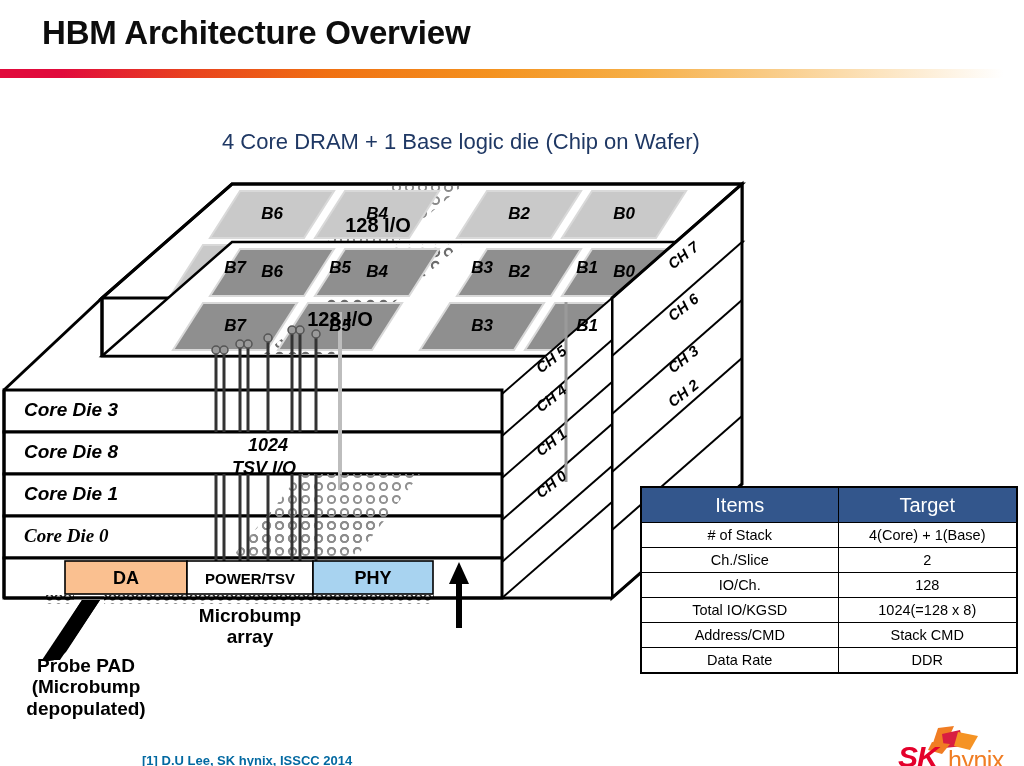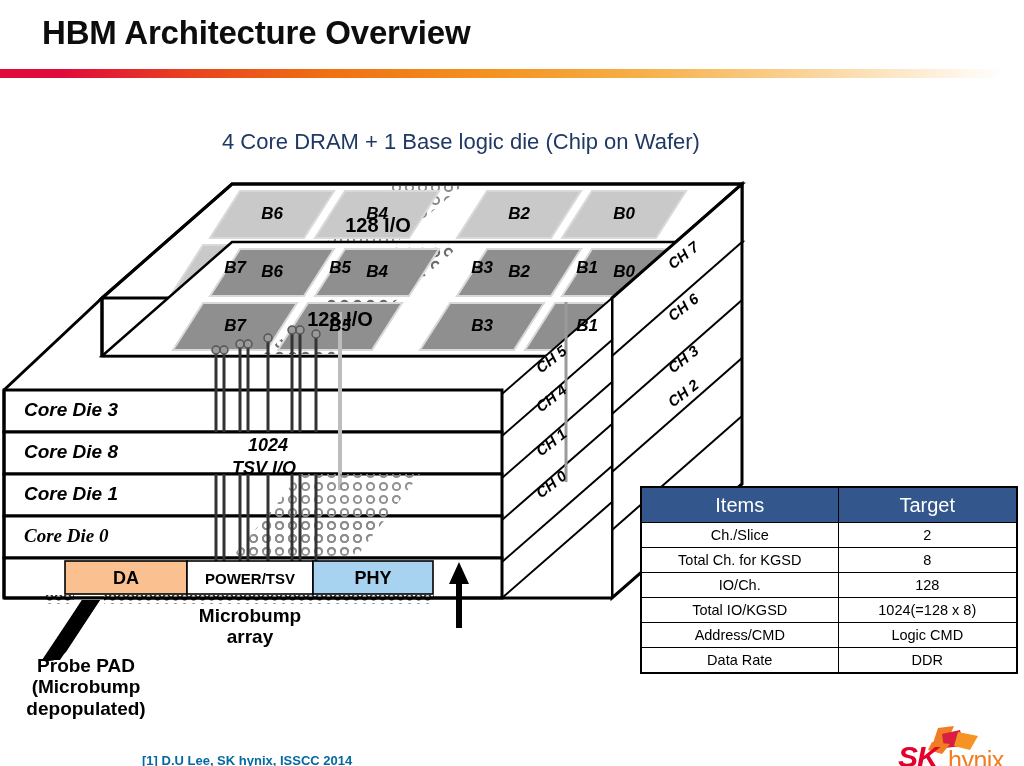--- a/index.html
+++ b/index.html
@@ -345,38 +345,38 @@
         <col class="c2">
       </colgroup>
     <thead>
       <tr>
         <th>Items</th>
         <th>Target</th>
       </tr>
     </thead>
     <tbody>
       <tr>
+        <td># of Stack</td>
+        <td>4(Core) + 1(Base)</td>
+      </tr>
+      <tr>
         <td>Ch./Slice</td>
         <td>2</td>
       </tr>
       <tr>
-        <td>Total Ch. for KGSD</td>
-        <td>8</td>
-      </tr>
-      <tr>
         <td>IO/Ch.</td>
         <td>128</td>
       </tr>
       <tr>
         <td>Total IO/KGSD</td>
         <td>1024(=128 x 8)</td>
       </tr>
       <tr>
         <td>Address/CMD</td>
-        <td>Logic CMD</td>
+        <td>Stack CMD</td>
       </tr>
       <tr>
         <td>Data Rate</td>
         <td>DDR</td>
       </tr>
     </tbody>
   </table>
 
   <div class="citation">[1] D.U Lee, SK hynix, ISSCC 2014</div>
 

